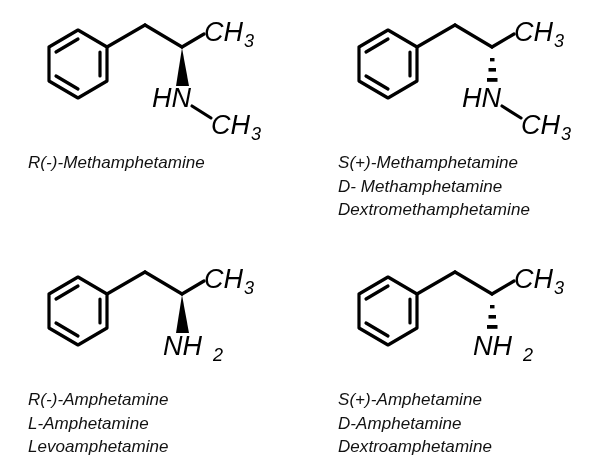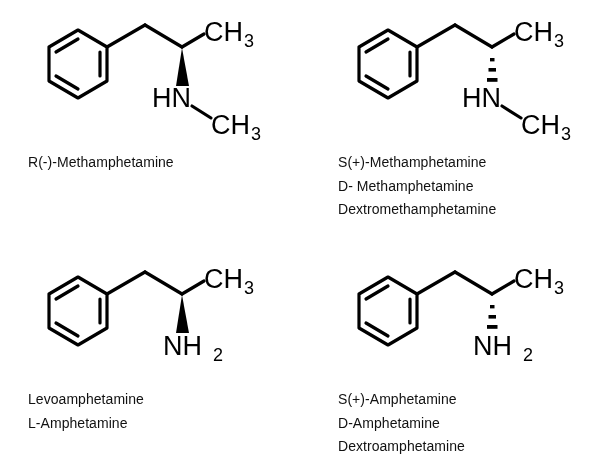--- a/index.html
+++ b/index.html
@@ -14,20 +14,21 @@
     font-family: "Liberation Sans", sans-serif;
     color: #000000;
     overflow: hidden;
     position: relative;
   }
   #figure {
     position: relative;
     width: 600px;
     height: 476px;
     background: #ffffff;
+    font-style: italic;
   }
   .panel {
     position: absolute;
     width: 300px;
     height: 238px;
   }
   .panel-tl { left: 0px;   top: 0px; }
   .panel-tr { left: 300px; top: 0px; }
   .panel-bl { left: 0px;   top: 238px; }
   .panel-br { left: 300px; top: 238px; }
@@ -49,21 +50,21 @@
     position: absolute;
     left: 28px;
     width: 272px;
   }
   .panel-tl .names, .panel-tr .names { top: 151px; }
   .panel-bl .names, .panel-br .names { top: 150px; }
   .panel-tr .names, .panel-br .names { left: 38px; }
 
   .name-line {
     font-family: "Liberation Sans", sans-serif;
-    font-size: 14px;
+    font-size: 17px;
     line-height: 23.5px;
     letter-spacing: 0.05px;
     color: #111111;
     white-space: nowrap;
   }
 
   .atom-label {
     font-family: "Liberation Sans", sans-serif;
     font-size: 27px;
     fill: #000000;
@@ -156,22 +157,23 @@
           <line x1="182" y1="56" x2="204" y2="43"></line>
         </g>
         <polygon points="182,57 176,95 189,95" fill="#000000" stroke="none"></polygon>
         <text class="atom-label" x="204" y="43" dominant-baseline="middle">CH</text>
         <text class="atom-sub" x="244" y="51" dominant-baseline="middle">3</text>
         <text class="atom-label" x="163" y="110" dominant-baseline="middle">NH</text>
         <text class="atom-sub" x="213" y="118" dominant-baseline="middle">2</text>
       </svg>
     </div>
     <div class="names">
+      <div class="name-line">R(-)-Amphetamine</div>
+      <div class="name-line">L-Amphetamine</div>
       <div class="name-line">Levoamphetamine</div>
-      <div class="name-line">L-Amphetamine</div>
     </div>
   </div>
 
   <div class="panel panel-br">
     <div class="structure">
       <svg viewBox="0 0 300 150" xmlns="http://www.w3.org/2000/svg">
         <g stroke="#000000" stroke-width="3.2" fill="none" stroke-linecap="round" stroke-linejoin="round">
           <polygon points="88,39 117,56 117,90 88,107 59,90 59,56"></polygon>
           <line x1="66" y1="61" x2="88" y2="48"></line>
           <line x1="110" y1="61" x2="110" y2="85"></line>

